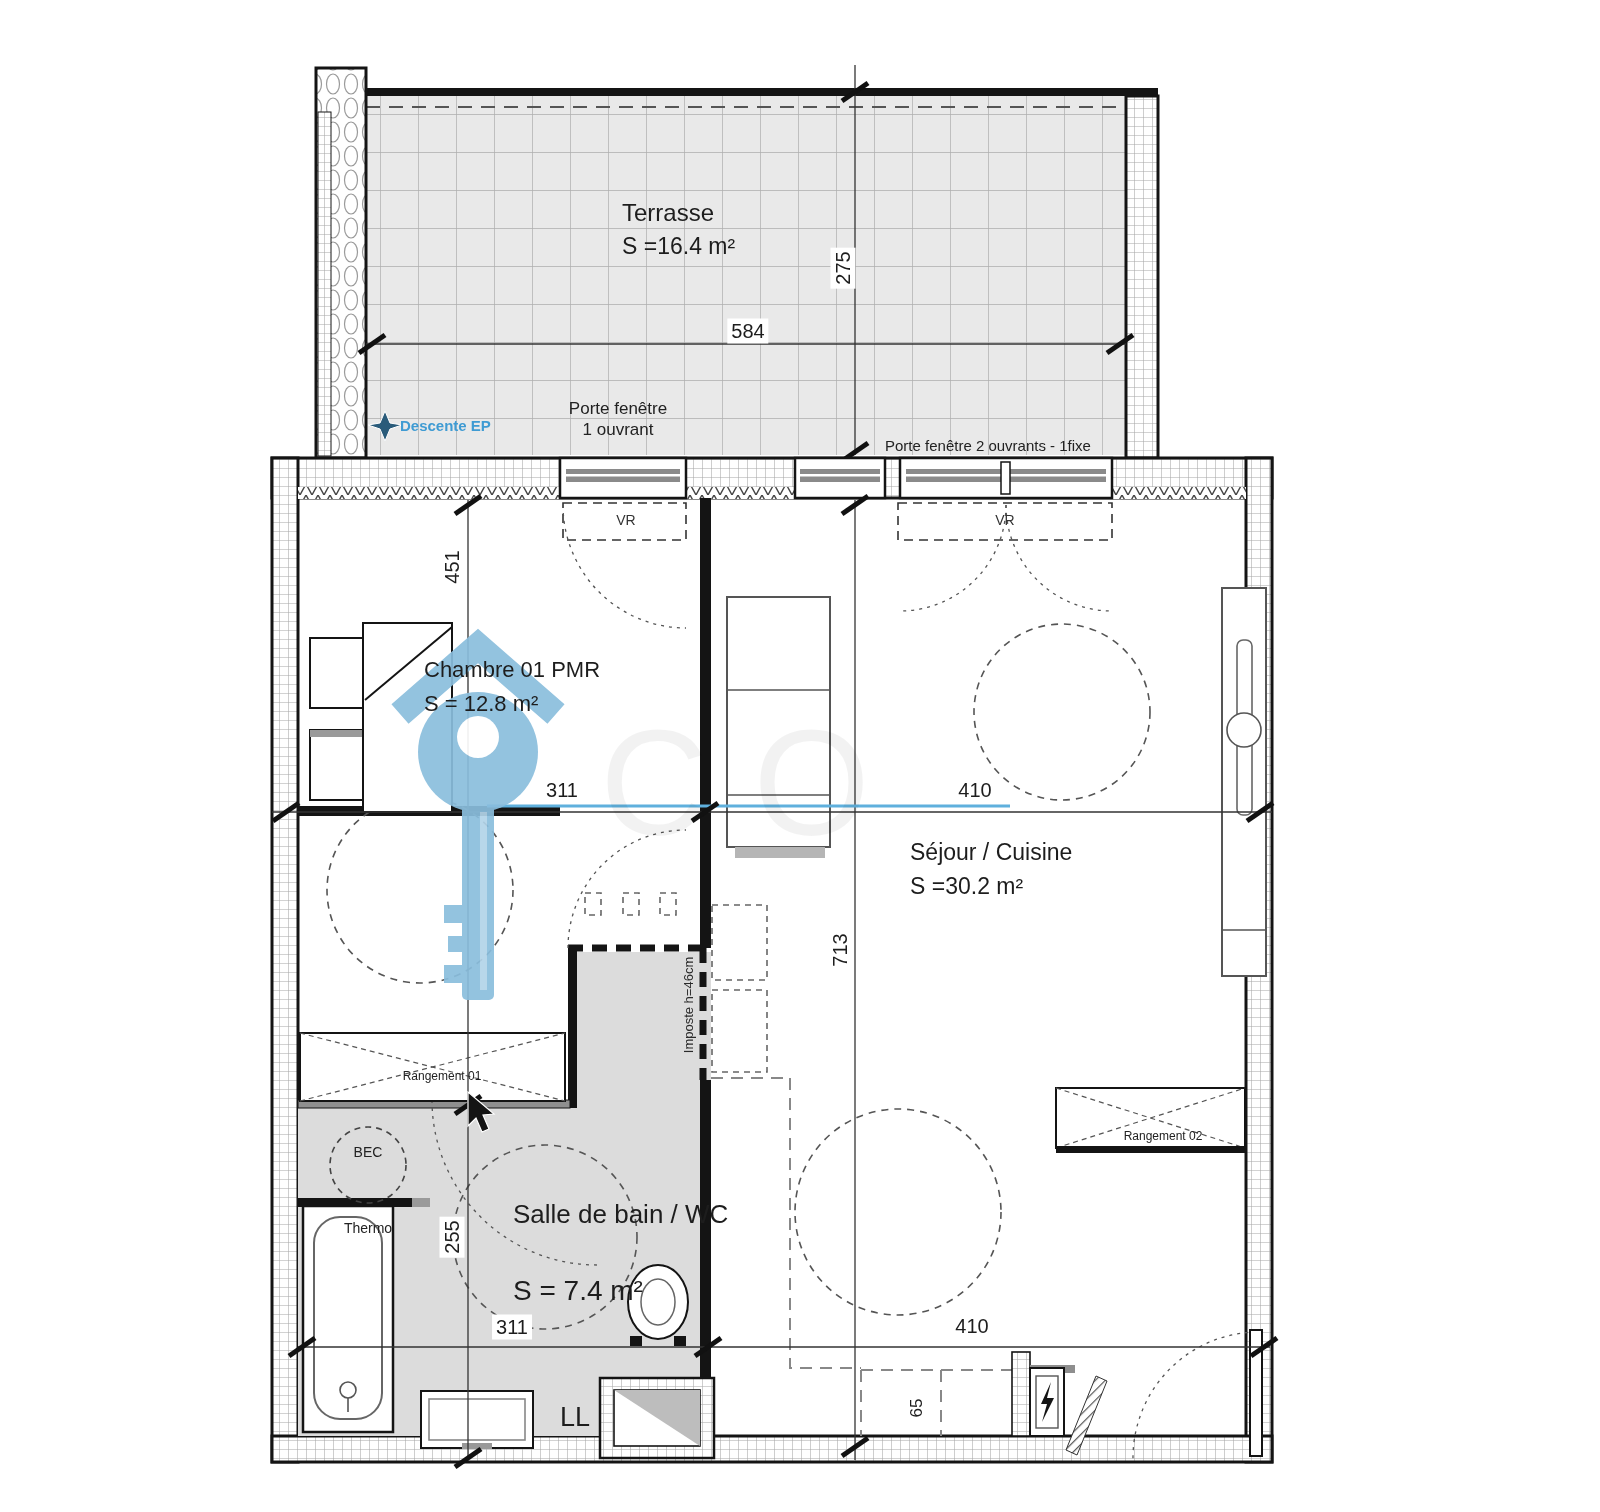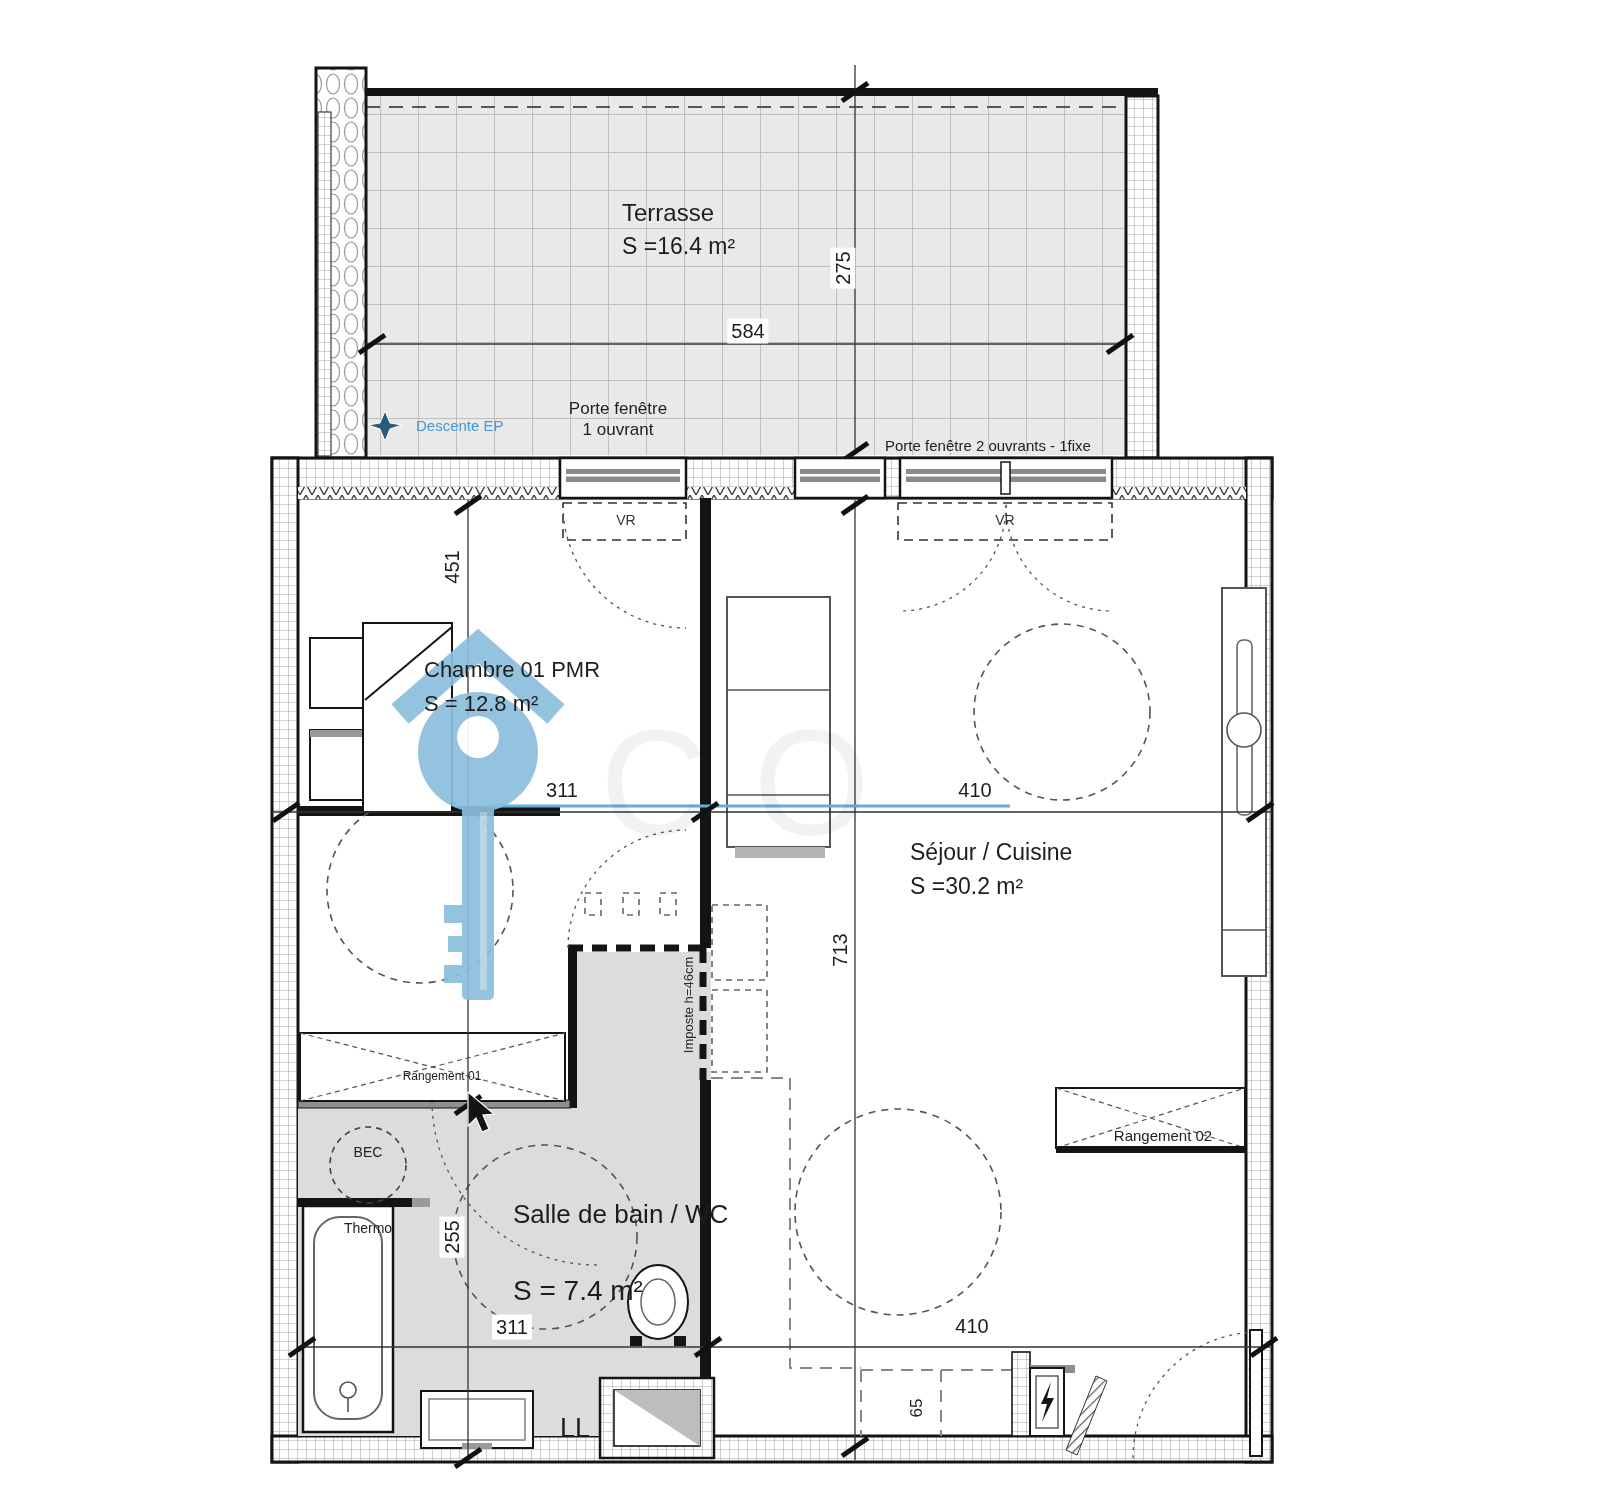--- a/index.html
+++ b/index.html
@@ -10,21 +10,21 @@
   .room-name{font-size:24px;}
   .room-area{font-size:23px;}
   .dim{font-size:20px;background:#fff;padding:0 4px;transform:translate(-50%,-50%);}
   .dim.rot{transform:translate(-50%,-50%) rotate(-90deg);}
   .dim.sm{font-size:17px;}
   .tag{font-size:15px;color:#2a2a2a;transform:translate(-50%,-50%);}
   .tag.rot{transform:translate(-50%,-50%) rotate(-90deg);font-size:13px;}
   .win-note{font-size:17px;color:#222;text-align:center;transform:translate(-50%,0);}
   .win-note.sm{font-size:15px;}
   .vr{font-size:14px;color:#333;transform:translate(-50%,-50%);}
-  .blue-note{font-size:15px;font-weight:normal;color:var(--color-text_blue,#3f9bd3);margin-left:16px;}
+  .blue-note{font-size:15px;font-weight:bold;color:var(--color-text_blue,#3f9bd3);}
   .ghost{font-size:150px;letter-spacing:45px;color:rgba(0,0,0,0.05);font-weight:normal;}
   .ll{font-size:27px;color:#1d1d1d;transform:translate(-50%,-50%);}
   .fixture{font-size:14px;color:#222;transform:translate(-50%,-50%);text-align:center;}
 </style>
 </head>
 <body>
 
 <div id="canvas">
 
 <svg width="1600" height="1512" viewBox="0 0 1600 1512">
@@ -291,22 +291,22 @@
 
 <div class="lbl win-note" style="left:618px;top:398px;">
   <div>Porte fenêtre</div>
   <div>1 ouvrant</div>
 </div>
 <div class="lbl win-note sm" style="left:988px;top:437px;">Porte fenêtre 2 ouvrants - 1fixe</div>
 
 <div class="lbl blue-note" style="left:400px;top:417px;">Descente EP</div>
 
 <div class="lbl fixture" style="left:442px;top:1076px;font-size:12px;">Rangement 01</div>
-<div class="lbl fixture" style="left:1163px;top:1136px;font-size:15px;text-align:center;">Rangement 02</div>
+<div class="lbl fixture" style="left:1163px;top:1136px;font-size:12px;text-align:center;">Rangement 02</div>
 
 <div class="lbl fixture" style="left:368px;top:1153px;">BEC</div>
 <div class="lbl fixture" style="left:368px;top:1229px;">Thermo</div>
 
-<div class="lbl ll" style="left:575px;top:1418px;margin-top:11px;">LL</div>
+<div class="lbl ll" style="left:575px;top:1418px;">LL</div>
 
 <div class="lbl tag rot" style="left:689px;top:1005px;">Imposte h=46cm</div>
 
 </div>
 
 </body></html>

